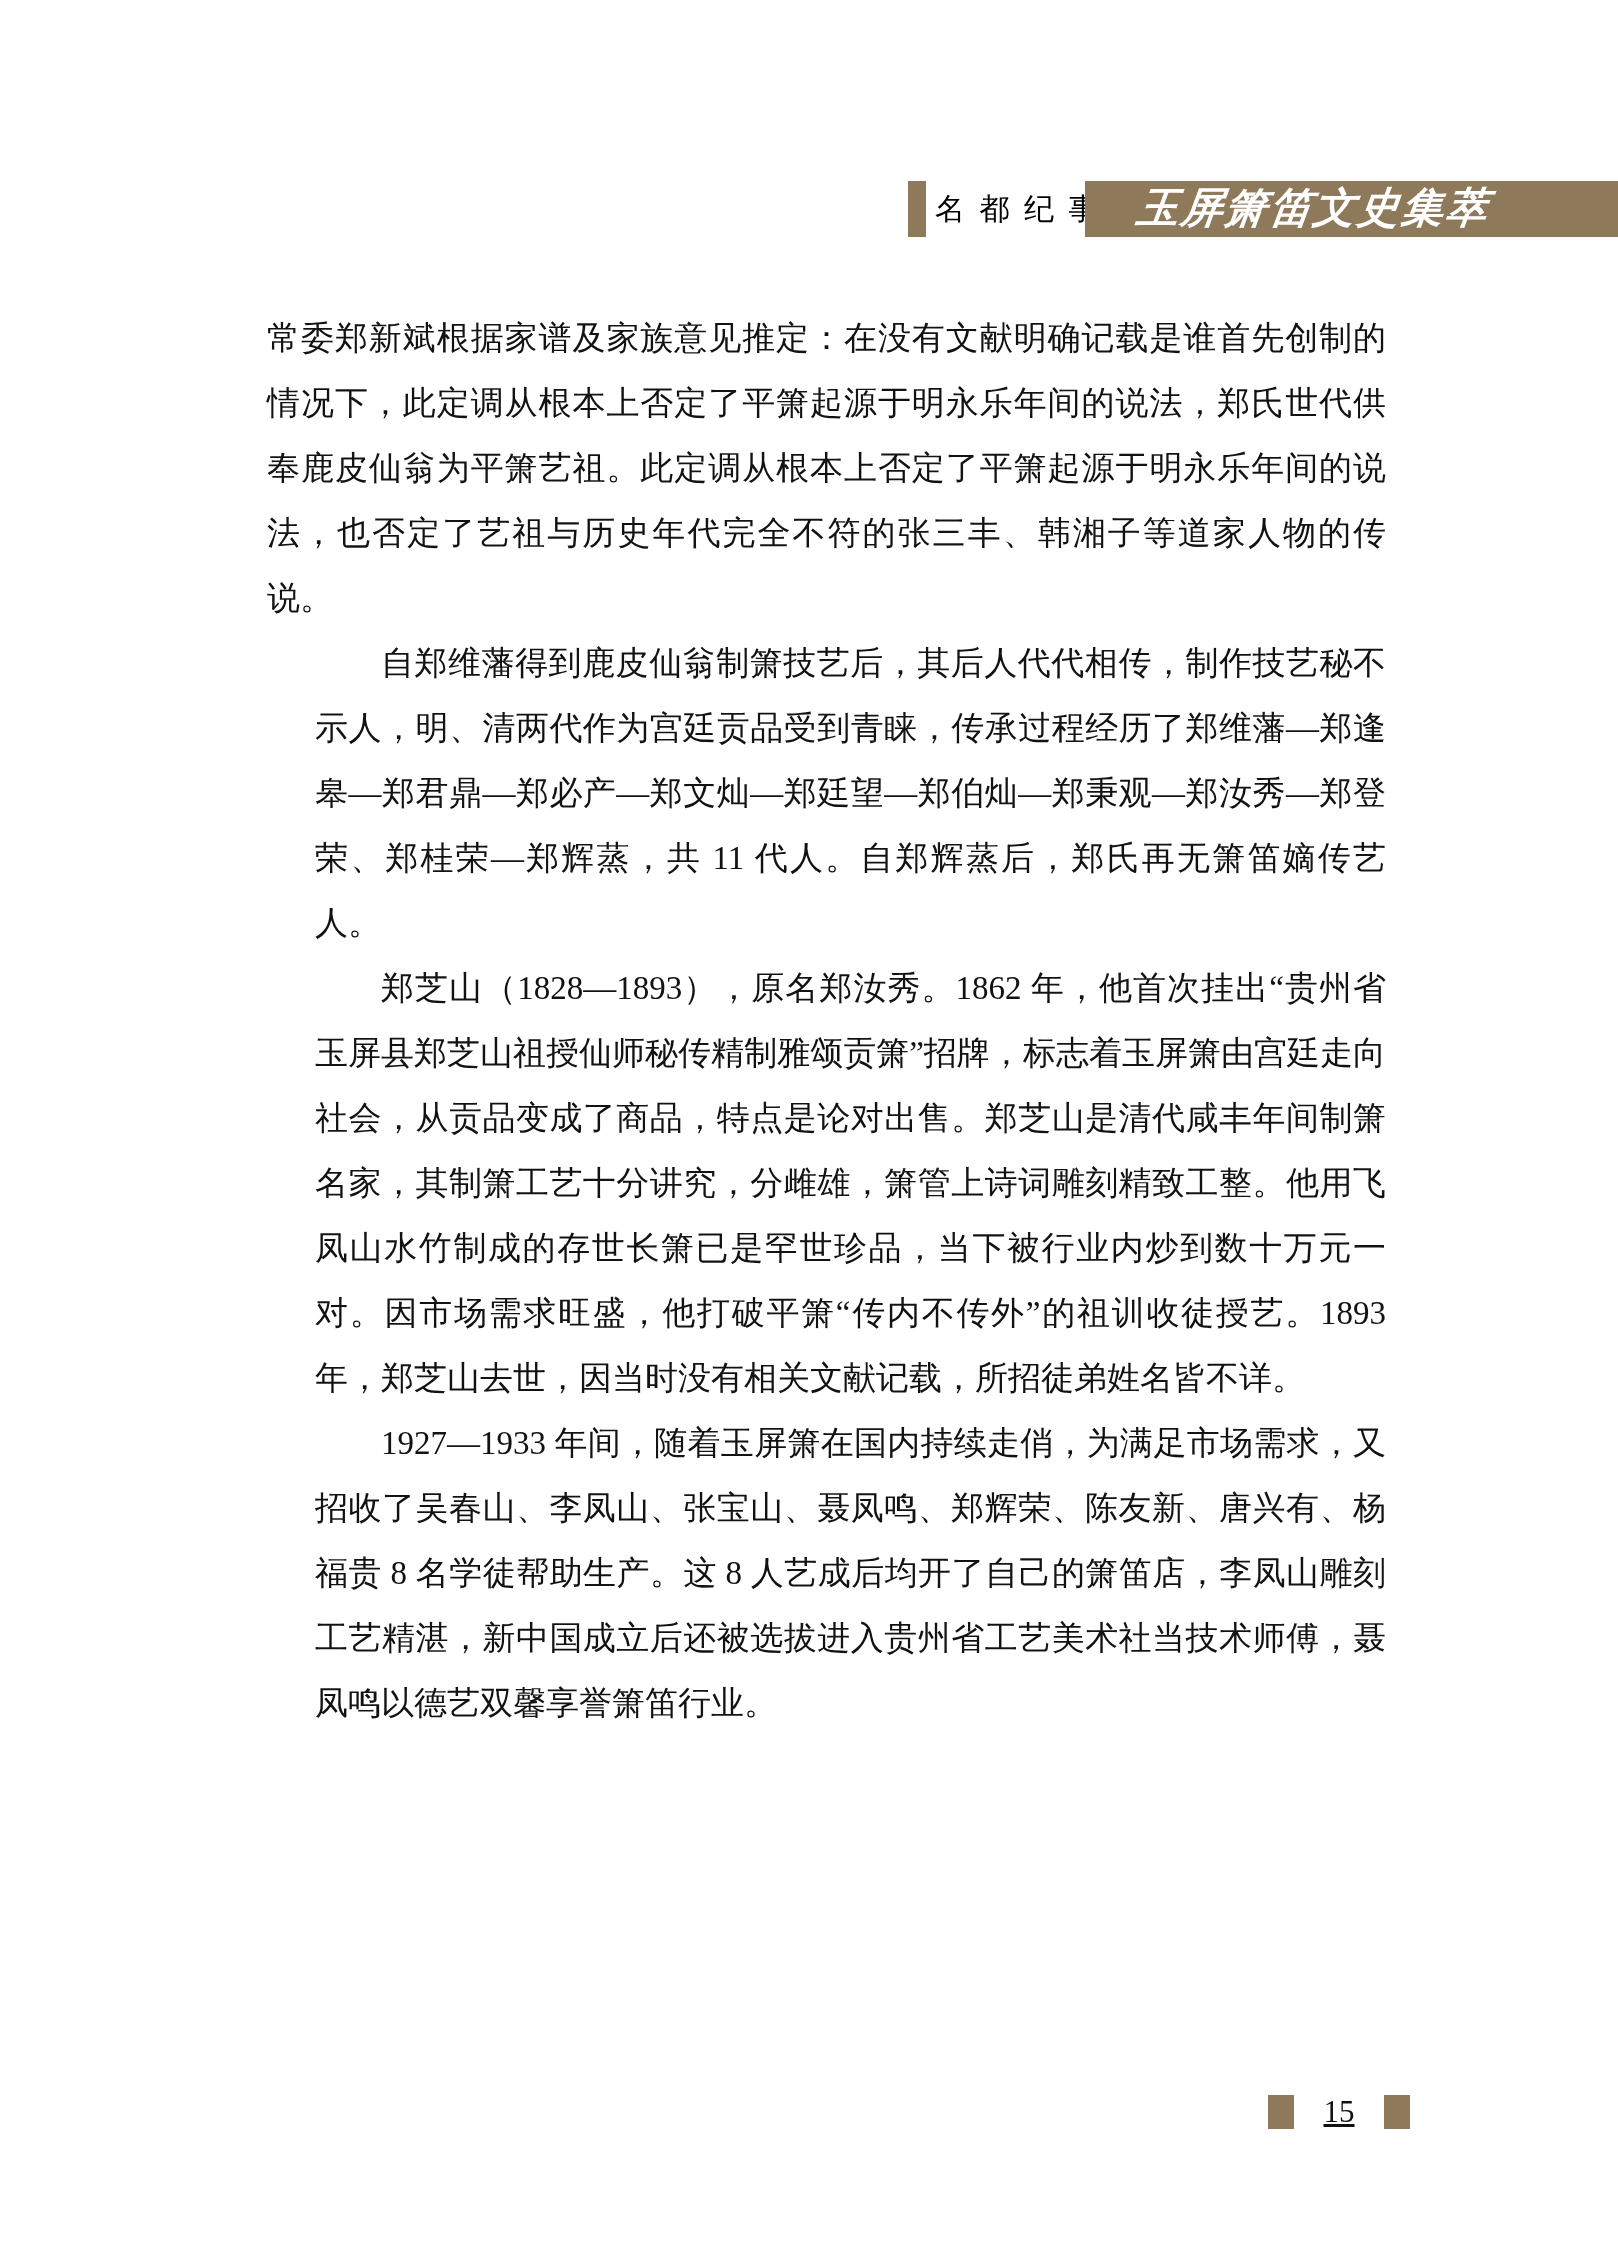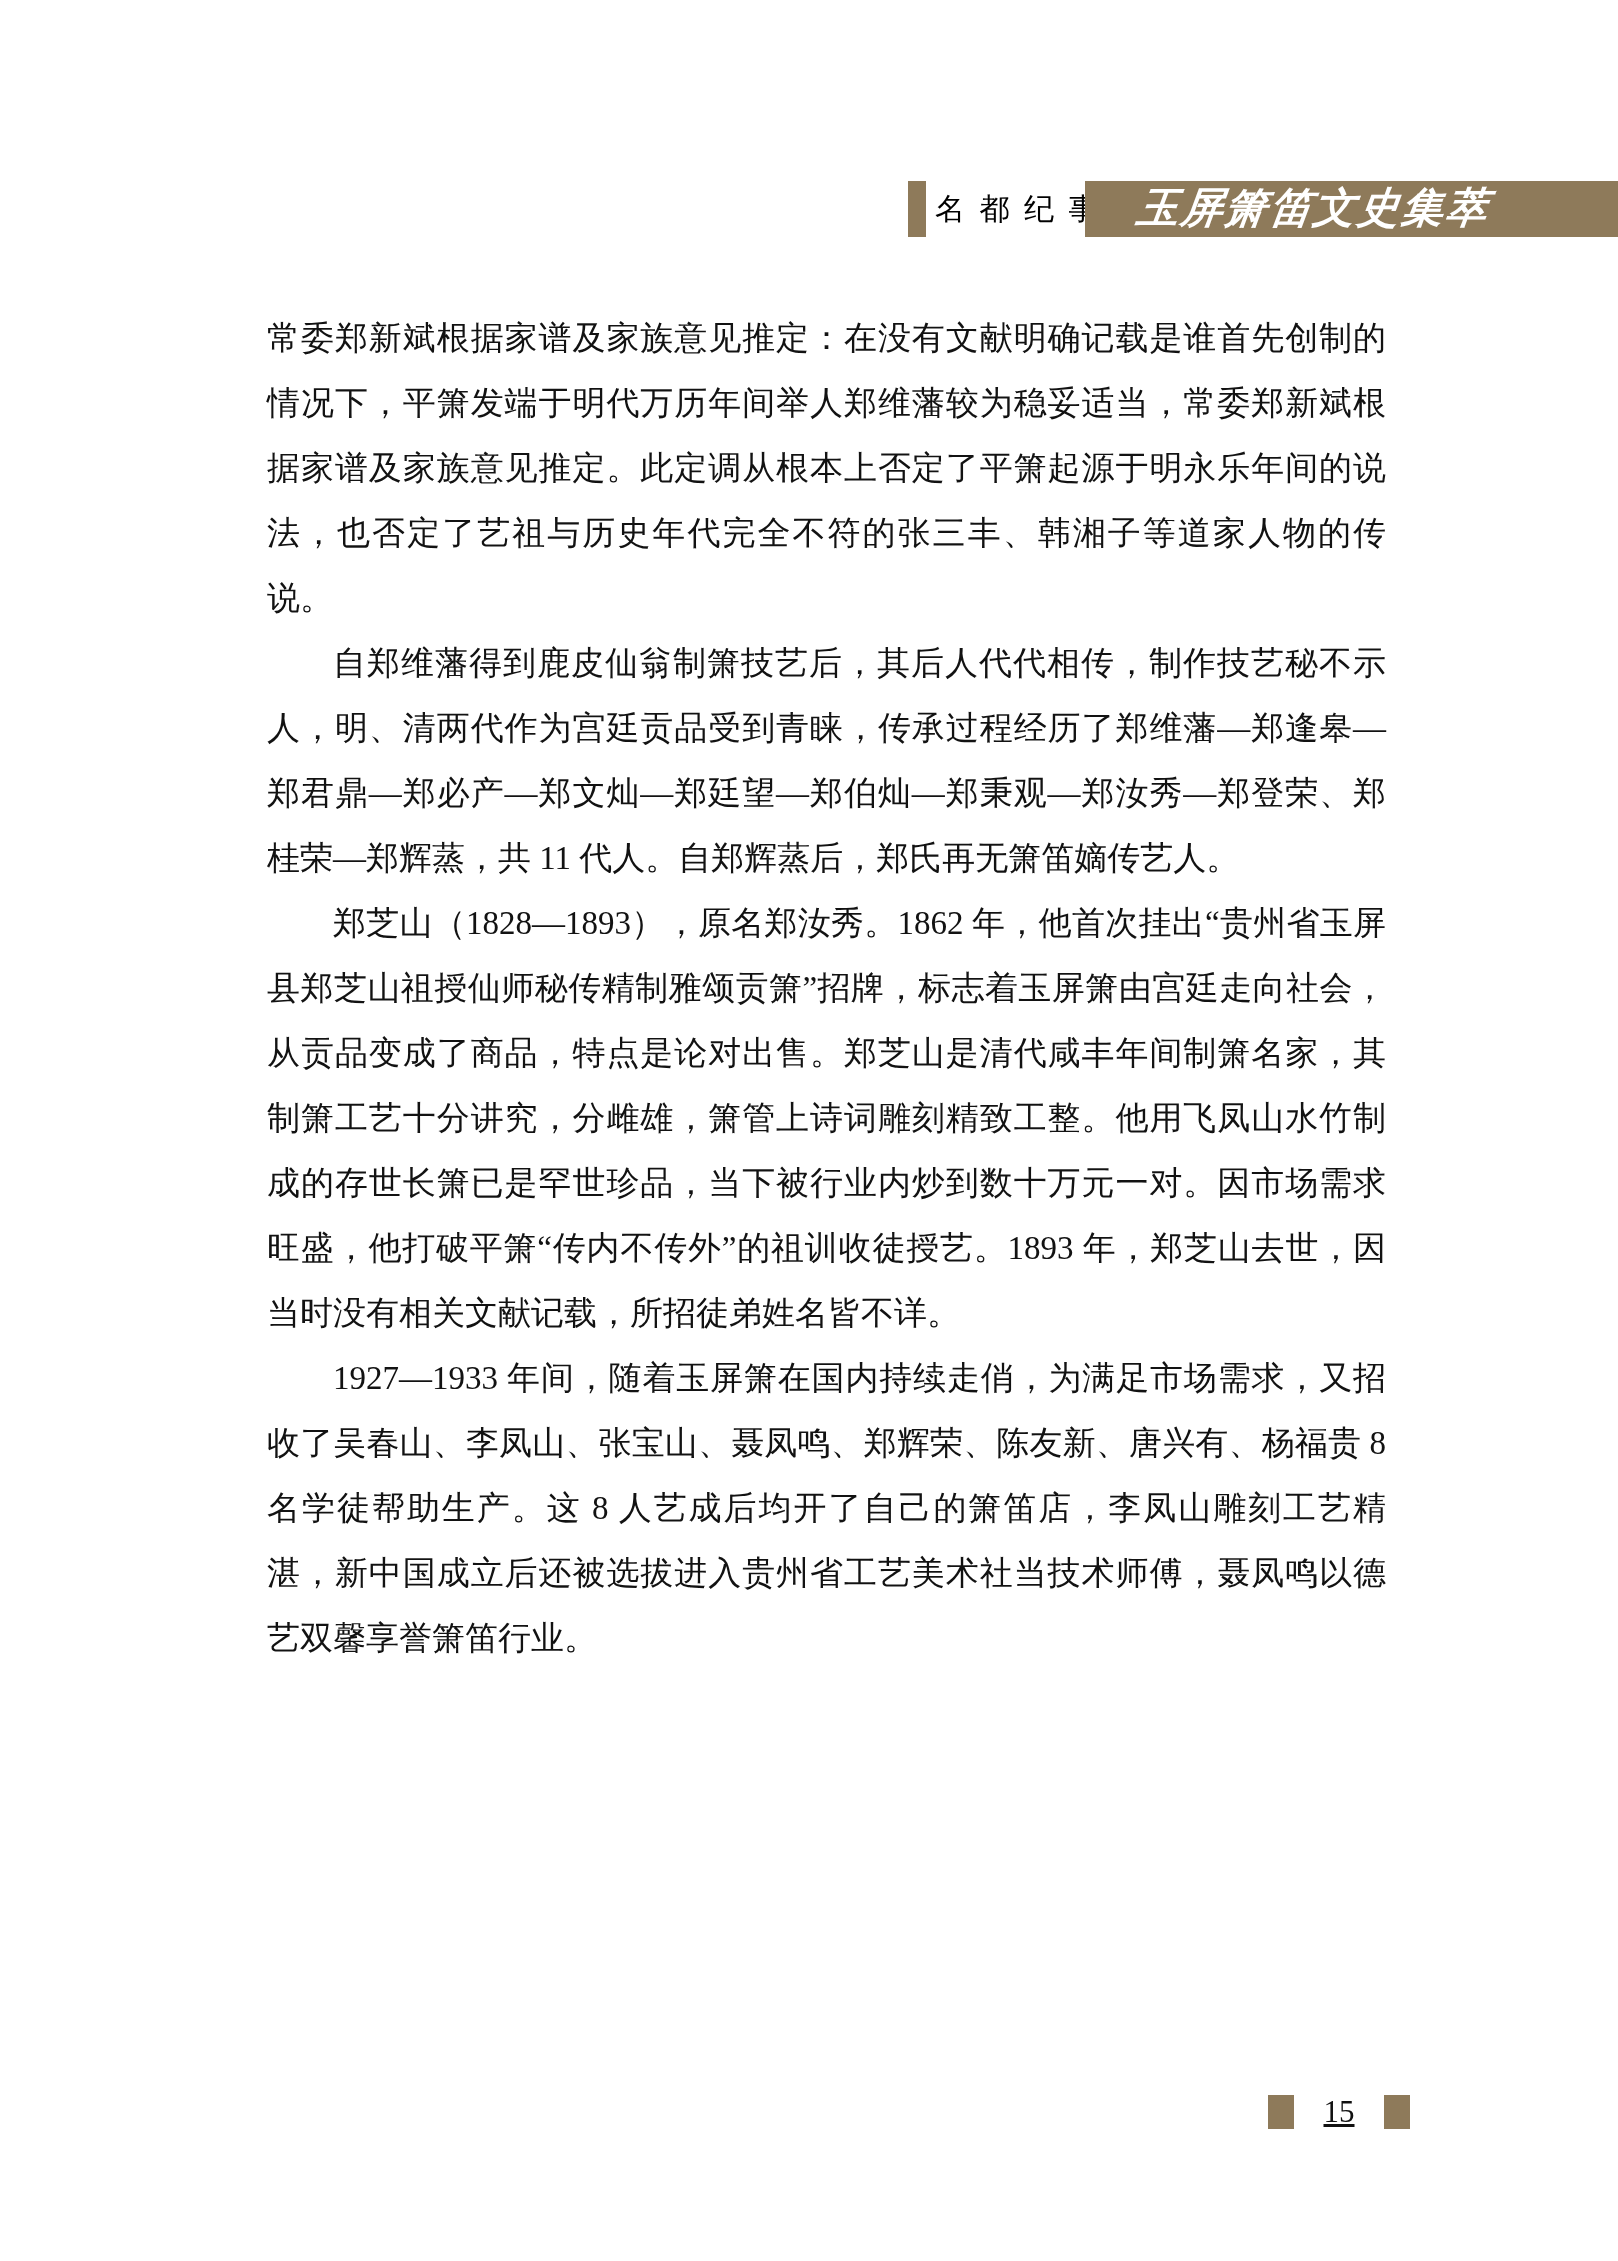--- a/index.html
+++ b/index.html
@@ -69,20 +69,21 @@
     color:var(--ink);
     text-align:justify;
     word-break:break-all;
   }
   .text-block p{
     margin:0;
     padding:0;
   }
   .text-block p.indent{
     text-indent:2em;
+    margin-left:48px;
   }
 
   
   .footer-ornament{
     position:absolute;
     top:2095px;
     width:26px; height:34px;
     background:var(--accent);
   }
   .footer-ornament.left{ left:1268px; }
@@ -105,21 +106,21 @@
 
   <div>
     <div class="header-accent-bar"></div>
     <div class="section-title">名都纪事</div>
     <div class="header-banner">
       <div class="banner-calligraphy">玉屏箫笛文史集萃</div>
     </div>
   </div>
 
   <div class="text-block">
-    <p>常委郑新斌根据家谱及家族意见推定：在没有文献明确记载是谁首先创制的情况下，平箫发端于明代万历年间举人郑维藩较为稳妥适当，常委郑新斌根据家谱及家族意见推定。此定调从根本上否定了平箫起源于明永乐年间的说法，也否定了艺祖与历史年代完全不符的张三丰、韩湘子等道家人物的传说。</p>
+    <p>常委郑新斌根据家谱及家族意见推定：在没有文献明确记载是谁首先创制的情况下，此定调从根本上否定了平箫起源于明永乐年间的说法，郑氏世代供奉鹿皮仙翁为平箫艺祖。此定调从根本上否定了平箫起源于明永乐年间的说法，也否定了艺祖与历史年代完全不符的张三丰、韩湘子等道家人物的传说。</p>
     <p class="indent">自郑维藩得到鹿皮仙翁制箫技艺后，其后人代代相传，制作技艺秘不示人，明、清两代作为宫廷贡品受到青睐，传承过程经历了郑维藩—郑逢皋—郑君鼎—郑必产—郑文灿—郑廷望—郑伯灿—郑秉观—郑汝秀—郑登荣、郑桂荣—郑辉蒸，共 11 代人。自郑辉蒸后，郑氏再无箫笛嫡传艺人。</p>
     <p class="indent">郑芝山（1828—1893），原名郑汝秀。1862 年，他首次挂出“贵州省玉屏县郑芝山祖授仙师秘传精制雅颂贡箫”招牌，标志着玉屏箫由宫廷走向社会，从贡品变成了商品，特点是论对出售。郑芝山是清代咸丰年间制箫名家，其制箫工艺十分讲究，分雌雄，箫管上诗词雕刻精致工整。他用飞凤山水竹制成的存世长箫已是罕世珍品，当下被行业内炒到数十万元一对。因市场需求旺盛，他打破平箫“传内不传外”的祖训收徒授艺。1893 年，郑芝山去世，因当时没有相关文献记载，所招徒弟姓名皆不详。</p>
     <p class="indent">1927—1933 年间，随着玉屏箫在国内持续走俏，为满足市场需求，又招收了吴春山、李凤山、张宝山、聂凤鸣、郑辉荣、陈友新、唐兴有、杨福贵 8 名学徒帮助生产。这 8 人艺成后均开了自己的箫笛店，李凤山雕刻工艺精湛，新中国成立后还被选拔进入贵州省工艺美术社当技术师傅，聂凤鸣以德艺双馨享誉箫笛行业。</p>
   </div>
 
   <div>
     <div class="footer-ornament left"></div>
     <div class="page-number">15</div>
     <div class="footer-ornament right"></div>
   </div>

